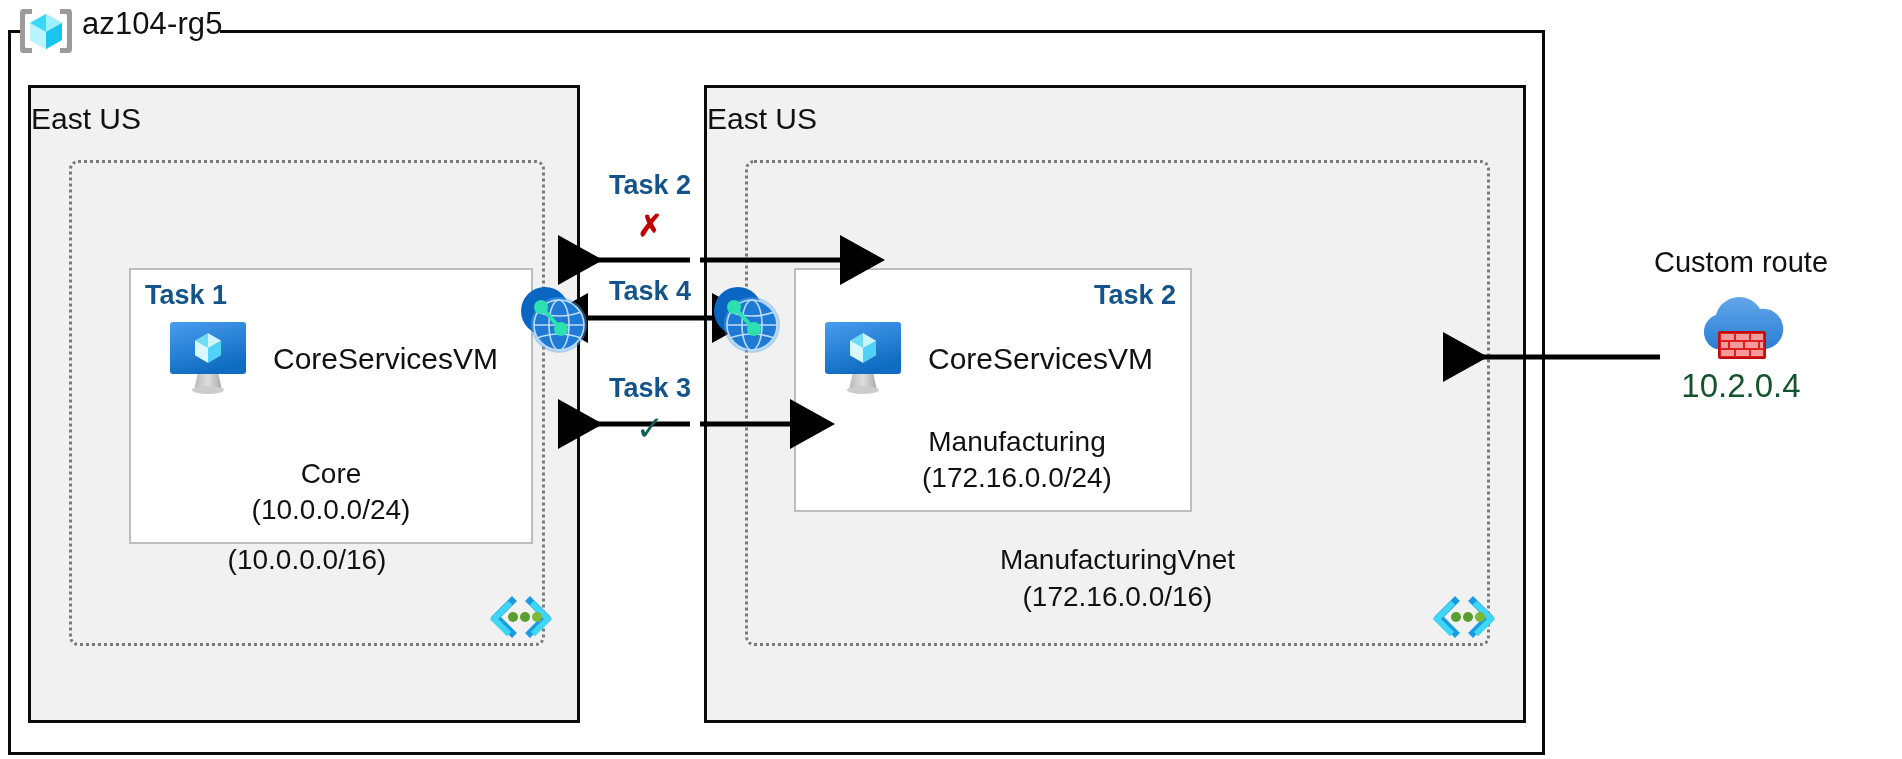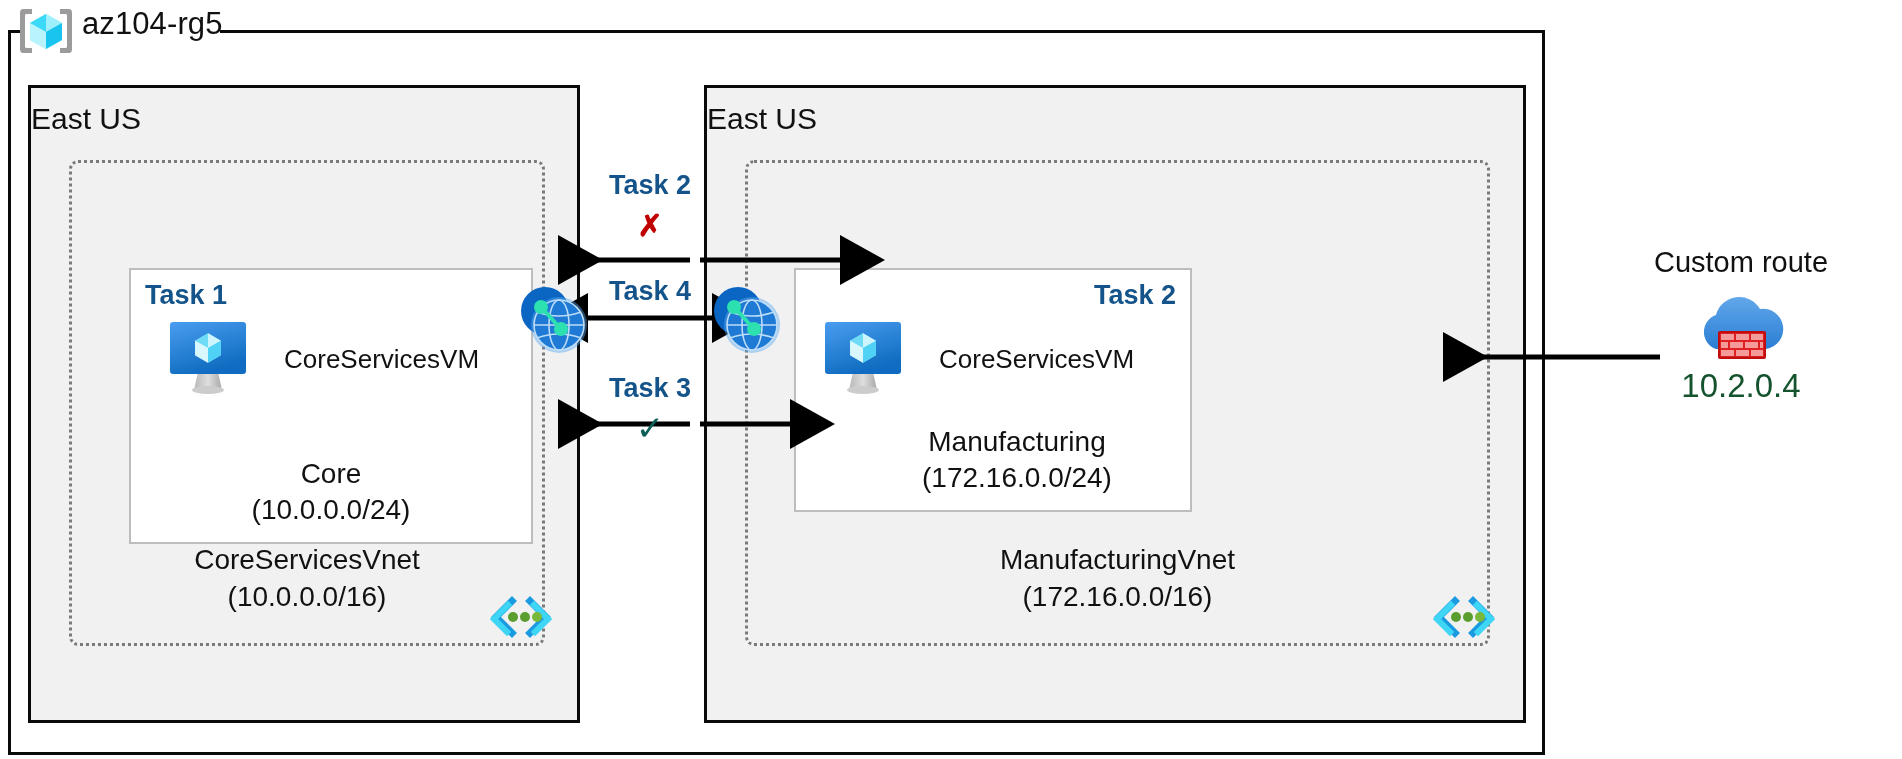--- a/index.html
+++ b/index.html
@@ -110,24 +110,23 @@
 
   .vm-row {
     position: absolute;
     display: flex;
     align-items: center;
     gap: 22px;
   }
   #vm-row-left  { left: 34px; top: 48px; }
   #vm-row-right { left: 24px; top: 48px; }
   .vm-name {
-    font-size: 26px;
+    font-size: 30px;
     color: #111111;
     white-space: nowrap;
-    margin-left: 11px;
   }
 
   .subnet-caption {
     position: absolute;
     left: 0;
     width: 100%;
     text-align: center;
     font-size: 28px;
     line-height: 36px;
     color: #111111;
@@ -292,21 +291,20 @@
           <span class="vm-name">CoreServicesVM</span>
         </div>
 
         <div class="subnet-caption" id="subnet-left-caption">
           <div>Core</div>
           <div>(10.0.0.0/24)</div>
         </div>
       </div>
 
       <div class="vnet-caption" id="vnet-left-caption">
-        <div>CoreServicesVnet</div>
         <div>(10.0.0.0/16)</div>
       </div>
 
       <span class="vnet-icon" id="vnet-icon-left">
         <svg width="62" height="44" viewBox="0 0 62 44">
           <path d="M22 6 L6 22 L22 38" stroke="#1a9ae0" stroke-width="7" fill="none" stroke-linecap="square"></path>
           <path d="M18 10 L4 24 L17 37" stroke="#3fd6f5" stroke-width="6" fill="none" stroke-linecap="square"></path>
           <path d="M40 6 L56 22 L40 38" stroke="#1a9ae0" stroke-width="7" fill="none" stroke-linecap="square"></path>
           <path d="M44 10 L58 24 L45 37" stroke="#3fd6f5" stroke-width="6" fill="none" stroke-linecap="square"></path>
           <circle cx="23" cy="22" r="5" fill="#5a9e2f"></circle>

